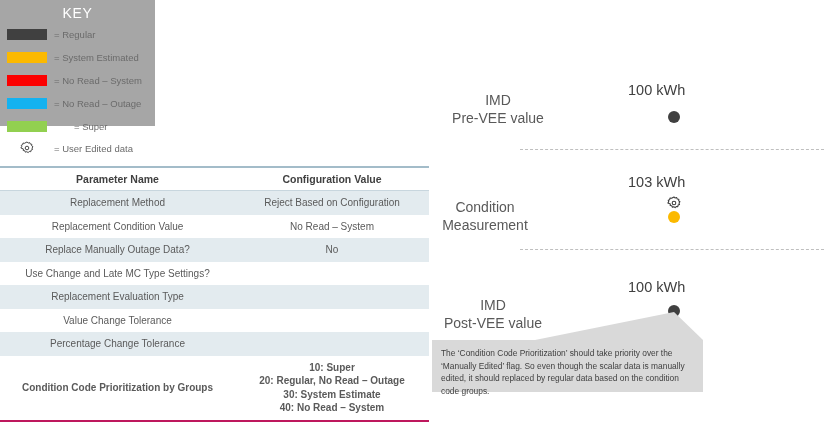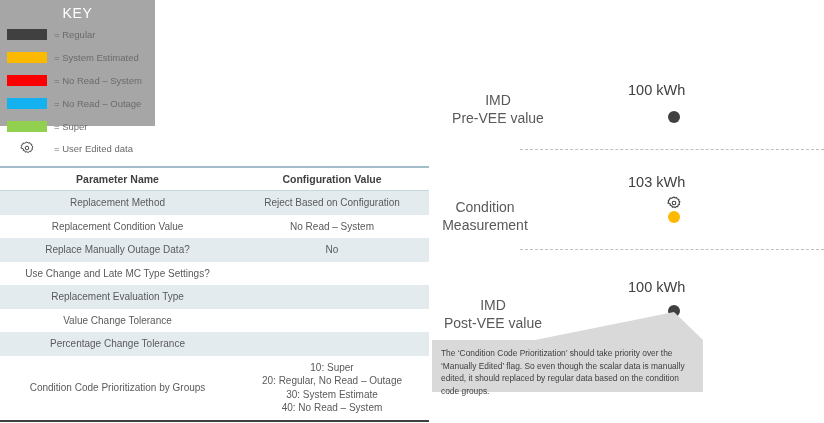--- a/index.html
+++ b/index.html
@@ -94,21 +94,22 @@
     text-align: center;
     line-height: 1.35;
   }
   .config-table tr.shaded td {
     background: #e3ebef;
   }
   .config-table tr.plain td {
     background: #ffffff;
   }
   .config-table tr.last-row td {
-    border-bottom: 2px solid #404040;
+    border-bottom: 2px solid #be185d;
+    font-weight: bold;
   }
   .col-param { width: 227px; }
   .col-value { width: 186px; }
   .multi-line { white-space: pre-line; }
 
   
   .diagram {
     position: absolute;
     left: 415px;
     top: 0;
@@ -186,21 +187,21 @@
     <span class="key-label">= No Read – System</span>
   </div>
 
   <div class="key-row" style="top:93px;">
     <div class="key-swatch-cell">
       <span class="key-swatch" style="background:#14b2f0;"></span>
     </div>
     <span class="key-label">= No Read – Outage</span>
   </div>
 
-  <div class="key-row" style="top:116px;">
+  <div class="key-row" style="top:116px;gap:20px;">
     <div class="key-swatch-cell">
       <span class="key-swatch" style="background:#92d050;"></span>
     </div>
     <span class="key-label">= Super</span>
   </div>
 
   <div class="key-row" style="top:138px;">
     <div class="gear-cell">
       <svg class="gear-icon" width="14" height="14" viewBox="0 0 24 24">
         <path d="M12 1.6l2.0 1.9 2.6-.8 1.0 2.5 2.7.4-.3 2.7 2.2 1.6-1.6 2.2.9 2.5-2.5 1.0-.5 2.7-2.7-.3-1.9 1.9-2.2-1.6-2.5.9-1.0-2.5-2.7-.4.3-2.7L1.4 12l1.6-2.2-.9-2.5 2.5-1.0.5-2.7 2.7.3z" fill="#ffffff" stroke="#3a3a3a" stroke-width="1.6" stroke-linejoin="round"></path>

